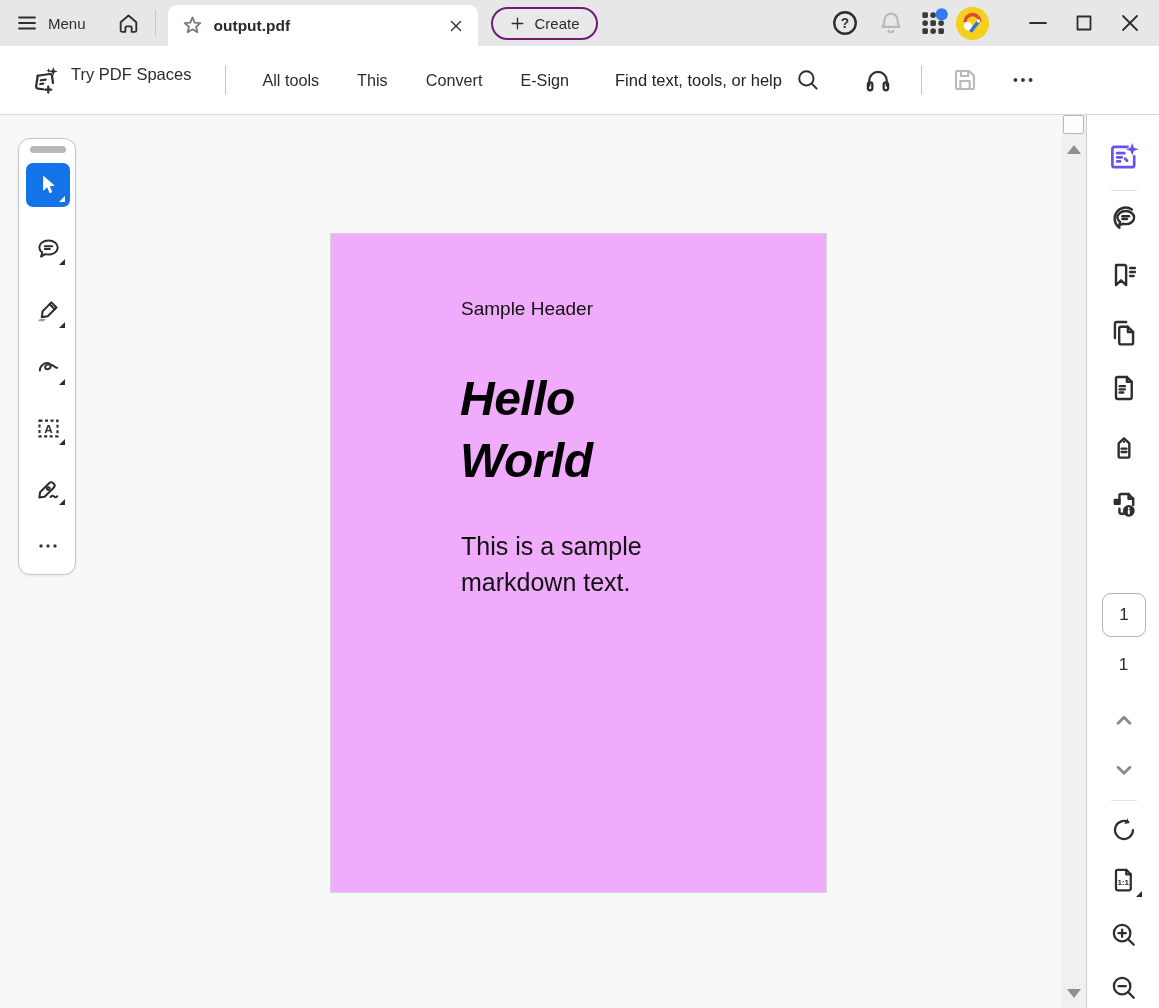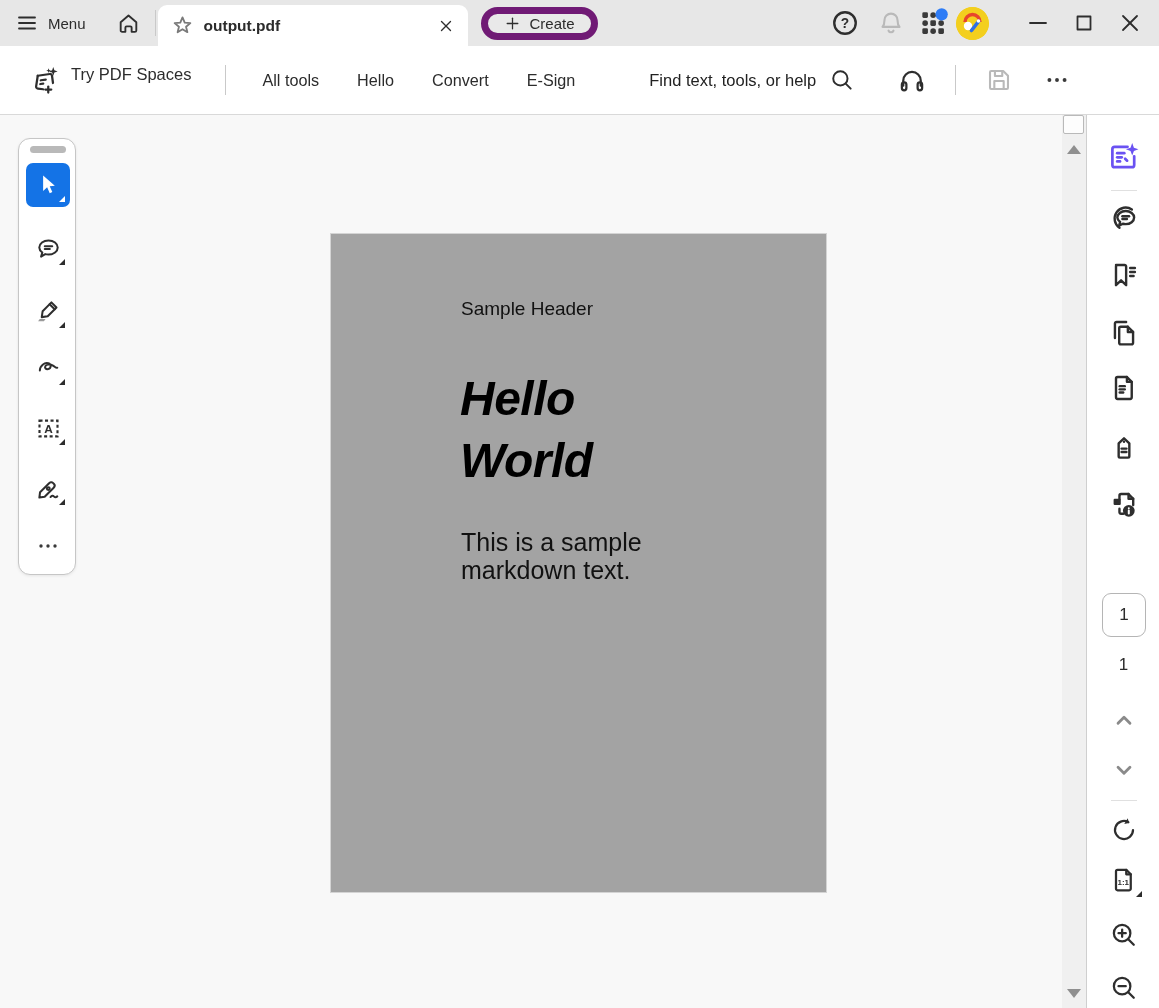--- a/index.html
+++ b/index.html
@@ -5,66 +5,66 @@
   * { margin:0; padding:0; box-sizing:border-box; }
   html,body { width:1159px; height:1008px; overflow:hidden; }
   body { font-family:"Liberation Sans", sans-serif; color:#2c2c2c; background:#f8f8f8; }
   .app { position:relative; width:1159px; height:1008px;border-radius:20px; }
 
   
   .titlebar { position:relative; height:46px; background:#e7e7e7; display:flex; align-items:center; }
   .menu-btn { display:flex; align-items:center; gap:10px; margin-left:16px; font-size:15px; }
   .home-btn { margin-left:30px; display:flex; align-items:center; }
   .tb-vdiv { width:1px; height:26px; background:#c9c9c9; margin-left:14px; }
-  .tab { margin-left:2px; width:310px; height:41px; margin-top:5px; align-self:flex-end;
+  .tab { margin-left:12px; width:310px; height:41px; margin-top:5px; align-self:flex-end;
          background:#ffffff; border-radius:9px 9px 0 0; display:flex; align-items:center; padding:0 13px; }
   .tab-title { font-size:15.5px; font-weight:700; margin-left:10px; }
   .tab-spacer { flex:1; }
-  .create-btn { margin-left:13px; height:33px; border:7px solid #701a75; border-radius:17px;
+  .create-btn { margin-left:13px; height:33px; border:2px solid #701a75; border-radius:17px;
                 display:flex; align-items:center; gap:9px; padding:0 16px; font-size:15px; background:#e9e9e9; }
   .title-spacer { flex:1; }
   .tb-ico { width:34px; height:34px; display:flex; align-items:center; justify-content:center; }
   .win-btn { width:46px; height:40px; display:flex; align-items:center; justify-content:center; }
   .win-close { margin-right:6px; }
   .avatar { width:33px; height:33px; border-radius:50%; background:#f3cf1e; overflow:hidden;
             display:flex; align-items:center; justify-content:center; margin-left:6px; margin-right:26px; }
 
   
   .toolbar { height:69px; background:#ffffff; border-bottom:1px solid #d9d9d9;
              display:flex; align-items:center; }
   .spaces-btn { display:flex; align-items:flex-start; gap:11px; margin-left:30px; font-size:16.5px; }
   .tool-vdiv { width:1px; height:30px; background:#c9c9c9; margin-left:34px; }
   .nav-item { font-size:16.2px; margin-left:34px; padding:6px 2px; }
   .nav-item:first-of-type { }
-  .search-field { display:flex; align-items:center; gap:13px; margin-left:72px; font-size:16.5px; color:#222; }
+  .search-field { display:flex; align-items:center; gap:13px; margin-left:44px; font-size:16.5px; color:#222; }
   .hp-btn { margin-left:40px; }
   .save-btn { margin-left:26px; }
   .more-btn { margin-left:24px; }
 
   
   .main { position:relative; height:893px; background:#f8f8f8; }
 
   
   .palette { position:absolute; left:18px; top:23px; width:58px; height:437px; background:#fff;
              border:1px solid #c6c6c6; border-radius:12px; box-shadow:0 1px 3px rgba(0,0,0,.08); }
   .drag-handle { position:absolute; left:11px; top:7px; width:36px; height:7px; border-radius:4px; background:#b9b9b9; }
   .qt { position:absolute; left:7px; width:44px; height:44px; border-radius:7px;
         display:flex; align-items:center; justify-content:center; }
   .qt.active { background:#1473e6; }
   .corner { position:absolute; right:5px; bottom:5px; width:0; height:0;
             border-left:6px solid transparent; border-bottom:6px solid #2c2c2c; }
   .qt.active .corner { border-bottom-color:#ffffff; }
 
   
   .page { position:absolute; left:330px; top:118px; width:497px; height:660px;
-          background:#a3a3a3; border:1px solid #d4d4d4; }
+          background:#f0abfc; border:1px solid #d4d4d4; }
   .doc-header { position:absolute; left:130px; top:64px; font-size:19px; color:#111; }
   .doc-title  { position:absolute; left:129px; top:134px; width:230px; font-size:48px; font-weight:700;
                 line-height:62px; color:#000; letter-spacing:-0.5px;font-style:italic; }
-  .doc-body   { position:absolute; left:130px; top:294px; width:230px; font-size:25px; line-height:28px; color:#111; }
+  .doc-body   { position:absolute; left:130px; top:294px; width:230px; font-size:25px; line-height:36px; color:#111; }
 
   
   .scrollbar { position:absolute; left:1062px; top:0; width:24px; height:893px; background:#f0f0f0; }
   .scroll-thumb { position:absolute; left:1px; top:0; width:21px; height:19px; background:#fdfdfd;
                   border:1px solid #b9b9b9; border-radius:2px; }
   .scroll-up, .scroll-down { position:absolute; left:5px; width:0; height:0; }
   .scroll-up   { top:30px; border-left:7px solid transparent; border-right:7px solid transparent; border-bottom:9px solid #8f8f8f; }
   .scroll-down { bottom:10px; border-left:7px solid transparent; border-right:7px solid transparent; border-top:9px solid #8f8f8f; }
 
   
@@ -230,21 +230,21 @@
               <path d="M12.2 19.6 H17"></path>
             </g>
         </svg>
       </span>
       <span>Try PDF Spaces</span>
     </div>
 
     <div class="tool-vdiv"></div>
 
     <span class="nav-item">All tools</span>
-    <span class="nav-item">Hello</span>
+    <span class="nav-item">This</span>
     <span class="nav-item">Convert</span>
     <span class="nav-item">E-Sign</span>
 
     <div class="search-field">
       <span>Find text, tools, or help</span>
       <span>
         <svg width="26" height="26" viewBox="0 0 24 24">
             <g class="ico" stroke-width="2">
               <circle cx="10.5" cy="10.5" r="6.6"></circle>
               <path d="M15.4 15.4 L20 20"></path>

